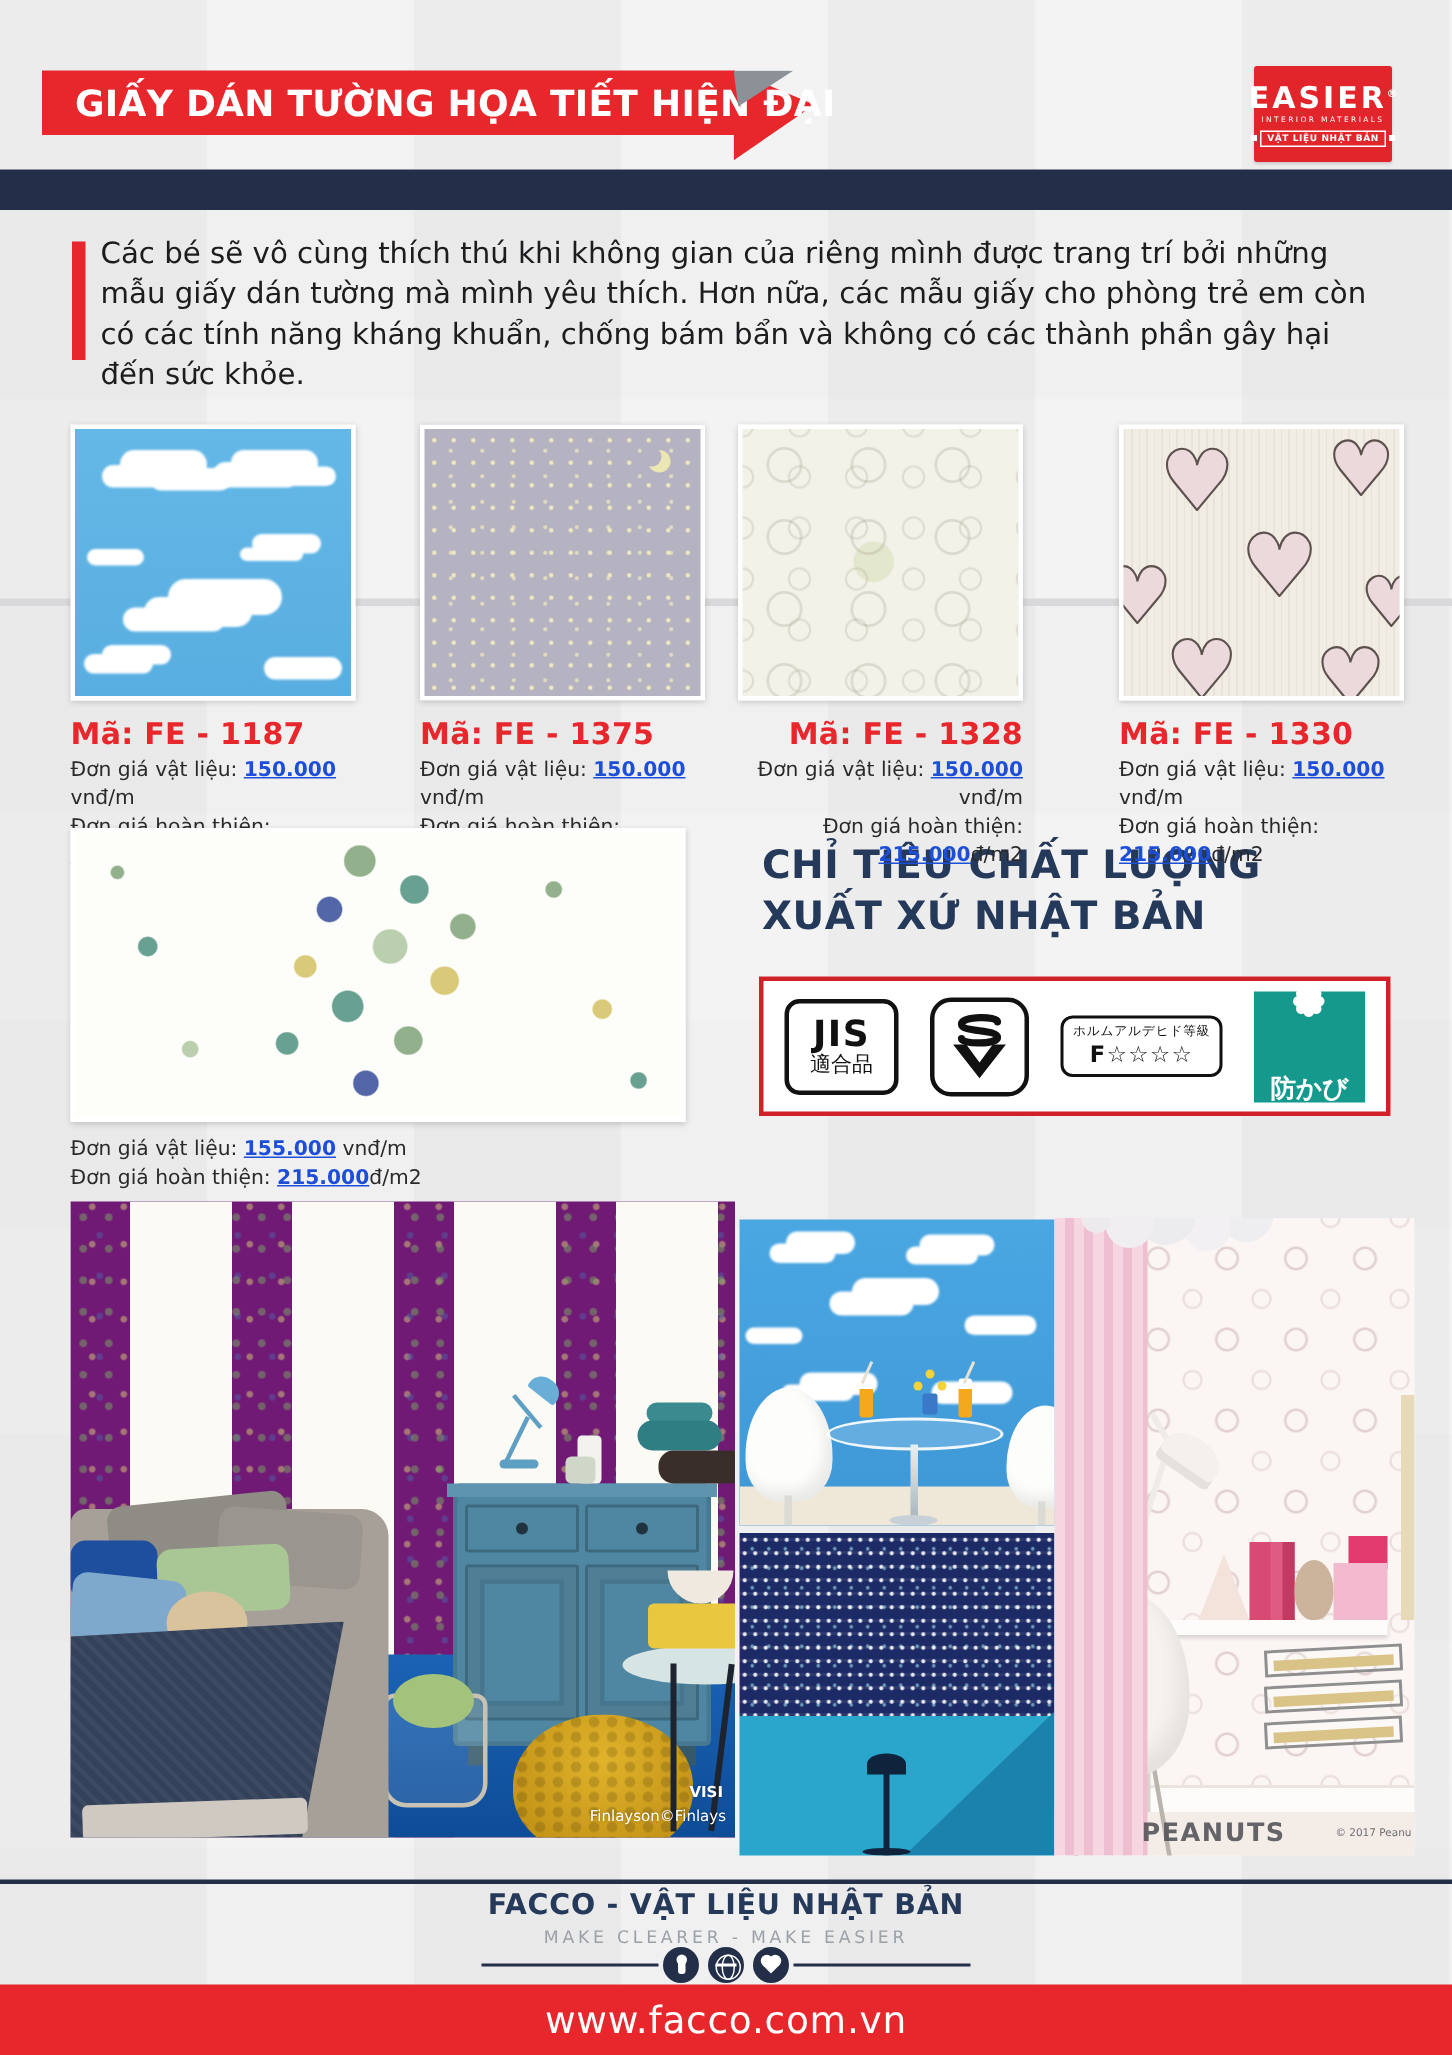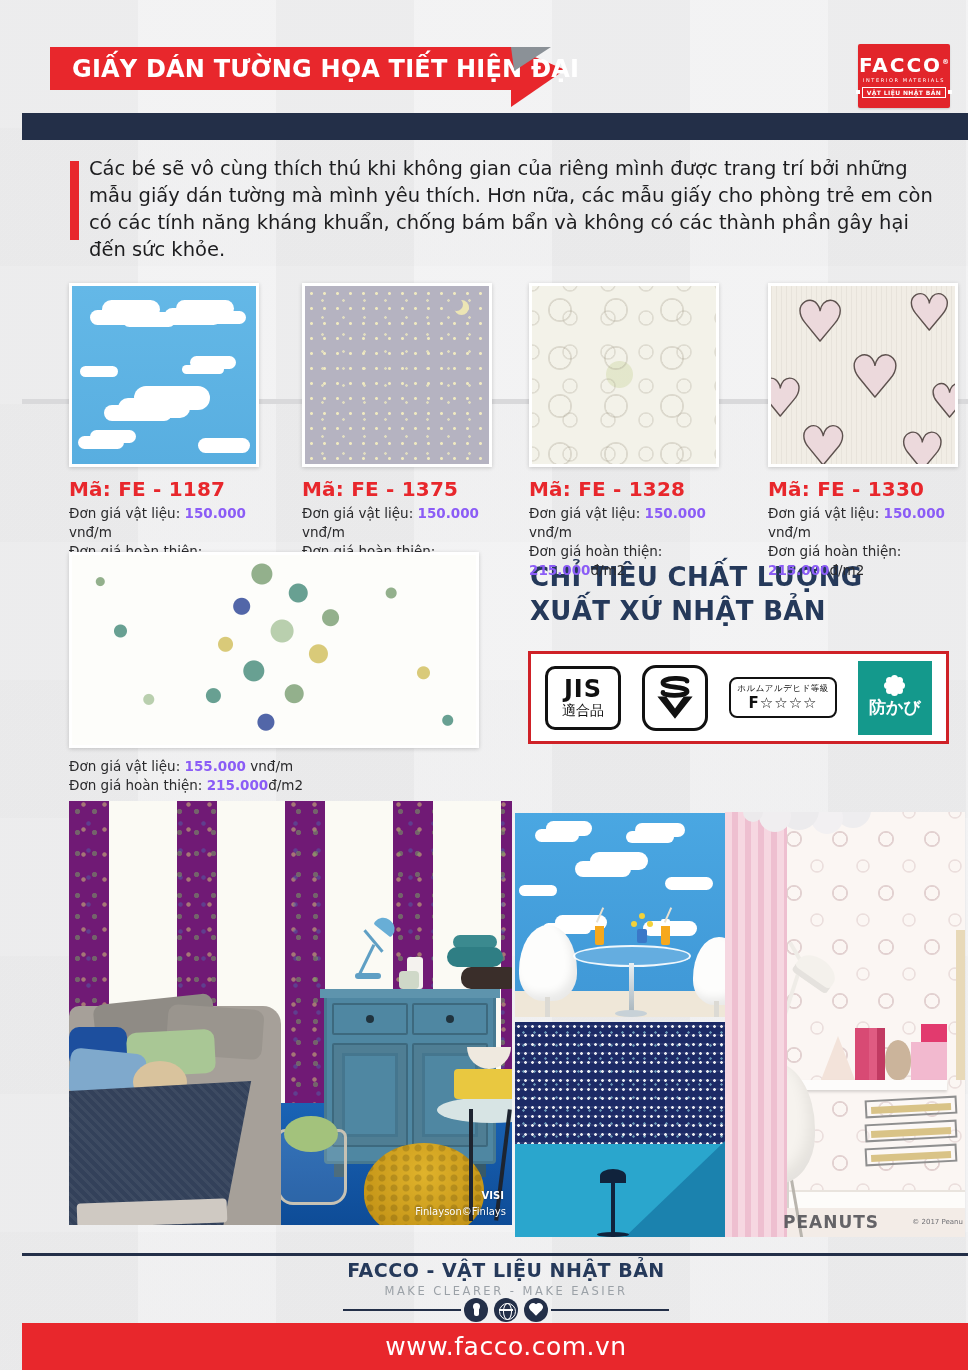--- a/index.html
+++ b/index.html
@@ -9,21 +9,21 @@
     position:relative; width:968px; height:1370px; margin:0 auto;
     background:#f2f2f3; overflow:hidden;
   }
   
   #page::before {
     content:""; position:absolute; inset:0;
     background:
       repeating-linear-gradient(90deg, rgba(0,0,0,0.025) 0 138px, rgba(255,255,255,0.05) 138px 276px),
       repeating-linear-gradient(0deg, rgba(0,0,0,0.012) 0 138px, rgba(255,255,255,0.03) 138px 276px);
   }
-  .abs { position:absolute;margin-left:22px; }
+  .abs { position:absolute; }
 
   
   .ribbon { left:28px; top:47px; width:462px; height:43px; background:#e8272c;
     display:flex; align-items:center; padding-left:22px; z-index:3; }
   .ribbon-title { color:#fff; font-weight:bold; font-size:24px; letter-spacing:0.2px; white-space:nowrap; }
   .ribbon-flag { left:489px; top:47px; width:54px; height:60px; background:#e8272c;
     clip-path:polygon(0 0, 100% 38%, 0 100%); z-index:2; }
   .ribbon-fold { left:489px; top:47px; width:40px; height:24px; background:#8b9197;
     clip-path:polygon(0 0, 100% 0, 8% 100%); z-index:3; }
 
@@ -46,21 +46,21 @@
     color:#1d1d1f; }
 
   
   .hline { left:0; top:399px; width:968px; height:5px; background:#d9d9db; z-index:0; }
   .card { width:190px; z-index:1; }
   .swatch { width:190px; height:184px; border:3px solid #fff; box-shadow:0 1px 4px rgba(0,0,0,.18);
     position:relative; overflow:hidden; background:#fff; }
   .label-block { margin-top:10px; }
   .code { color:#e8272c; font-weight:bold; font-size:20px; letter-spacing:0.2px; margin-bottom:3px; }
   .price-line { font-size:13.5px; color:#2a2a2c; line-height:1.4; }
-  .price-line b { color:#8b5cf6; }
+  .price-line b { color:#1d4ed8;text-decoration:underline; }
 
   
   .sw-sky { background:linear-gradient(#64b8e7,#58aee0); }
   .cl { position:absolute; background:#fff; border-radius:20px; filter:blur(.7px); }
   .cl1 { left:18px; top:24px; width:54px; height:15px; box-shadow:14px -8px 0 2px #fff, 32px 2px 0 0 #fff; }
   .cl2 { left:104px; top:14px; width:58px; height:17px; box-shadow:-12px 8px 0 0 #fff, 14px 9px 0 -2px #fff; }
   .cl3 { left:8px; top:80px; width:38px; height:11px; }
   .cl4 { left:118px; top:70px; width:46px; height:13px; box-shadow:-10px 7px 0 -2px #fff; }
   .cl5 { left:46px; top:112px; width:72px; height:20px; box-shadow:18px -10px 0 2px #fff, -16px 5px 0 -2px #fff; }
   .cl6 { left:6px; top:150px; width:46px; height:13px; box-shadow:12px -6px 0 0 #fff; }
@@ -119,21 +119,21 @@
   .jis { width:76px; height:64px; border:3px solid #111; border-radius:10px; display:flex;
     flex-direction:column; align-items:center; justify-content:center; background:#fff; }
   .jis-top { font-size:24px; font-weight:bold; color:#111; line-height:1; letter-spacing:1px; }
   .jis-bot { font-size:14px; color:#111; line-height:1.1; margin-top:2px; }
   .sv { width:66px; height:66px; border:3px solid #111; border-radius:14px; background:#fff;
     display:flex; align-items:center; justify-content:center; }
   .fstar { border:2px solid #111; border-radius:8px; padding:4px 6px; text-align:center; background:#fff; }
   .fstar-top { font-size:8.5px; color:#111; line-height:1.2; letter-spacing:0.5px; }
   .fstar-bot { font-size:15px; font-weight:bold; color:#111; line-height:1.2; letter-spacing:1px; }
   .mold { width:74px; height:74px; background:#14998c; display:flex; flex-direction:column;
-    align-items:center; justify-content:center; gap:7px; }
+    align-items:center; justify-content:space-between; gap:7px; }
   .mold-flower { width:13px; height:13px; border-radius:50%; background:#fff;
     box-shadow:0 -7px 0 -3px #fff, 0 7px 0 -3px #fff, 7px 0 0 -3px #fff, -7px 0 0 -3px #fff,
       5px -5px 0 -3px #fff, -5px -5px 0 -3px #fff, 5px 5px 0 -3px #fff, -5px 5px 0 -3px #fff; }
   .mold-text { color:#fff; font-weight:bold; font-size:17px; line-height:1; }
 
   
   .photo { overflow:hidden; z-index:1; }
   .photo > div, .photo > span { position:absolute; }
 
   .ph-left { left:47px; top:801px; width:443px; height:424px; background:#701a75;padding-left:34px; }
@@ -274,21 +274,21 @@
 
 <div id="page">
 
   <div class="abs ribbon">
     <span class="ribbon-title">GIẤY DÁN  TƯỜNG HỌA TIẾT HIỆN ĐẠI</span>
   </div>
   <div class="abs ribbon-flag"></div>
   <div class="abs ribbon-fold"></div>
 
   <div class="abs logo">
-    <span class="logo-name"><span>FACCO</span><sup>®</sup></span>
+    <span class="logo-name"><span>EASIER</span><sup>®</sup></span>
     <span class="logo-sub">INTERIOR MATERIALS</span>
     <span class="logo-tag-row">
       <span class="logo-sq"></span>
       <span class="logo-tag">VẬT LIỆU NHẬT BẢN</span>
       <span class="logo-sq"></span>
     </span>
   </div>
 
   <div class="abs navybar"></div>
 
@@ -326,21 +326,21 @@
       <div class="code">Mã: FE - 1375</div>
       <div class="price-line">
         <span>Đơn giá vật liệu:</span> <b>150.000</b> <span>vnđ/m</span>
       </div>
       <div class="price-line">
         <span>Đơn giá hoàn thiện:</span> <b>215.000</b><span>đ/m2</span>
       </div>
     </div>
   </div>
 
-  <div class="abs card" style="left:507px; top:283px;">
+  <div class="abs card" style="left:492px; top:283px;text-align:right;">
     <div class="swatch sw-doodle"></div>
     <div class="label-block">
       <div class="code">Mã: FE - 1328</div>
       <div class="price-line">
         <span>Đơn giá vật liệu:</span> <b>150.000</b> <span>vnđ/m</span>
       </div>
       <div class="price-line">
         <span>Đơn giá hoàn thiện:</span> <b>215.000</b><span>đ/m2</span>
       </div>
     </div>

